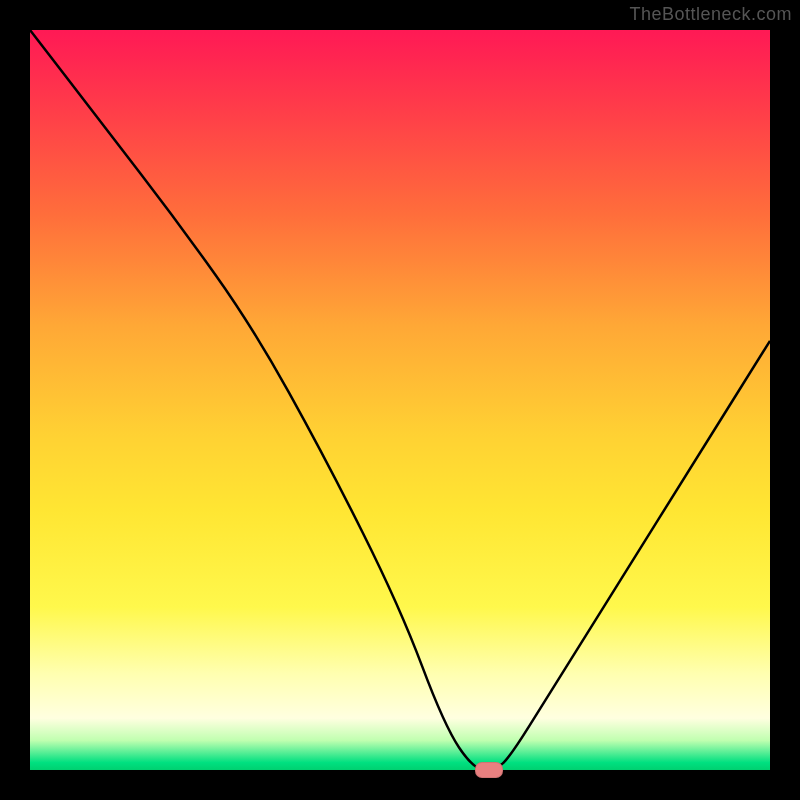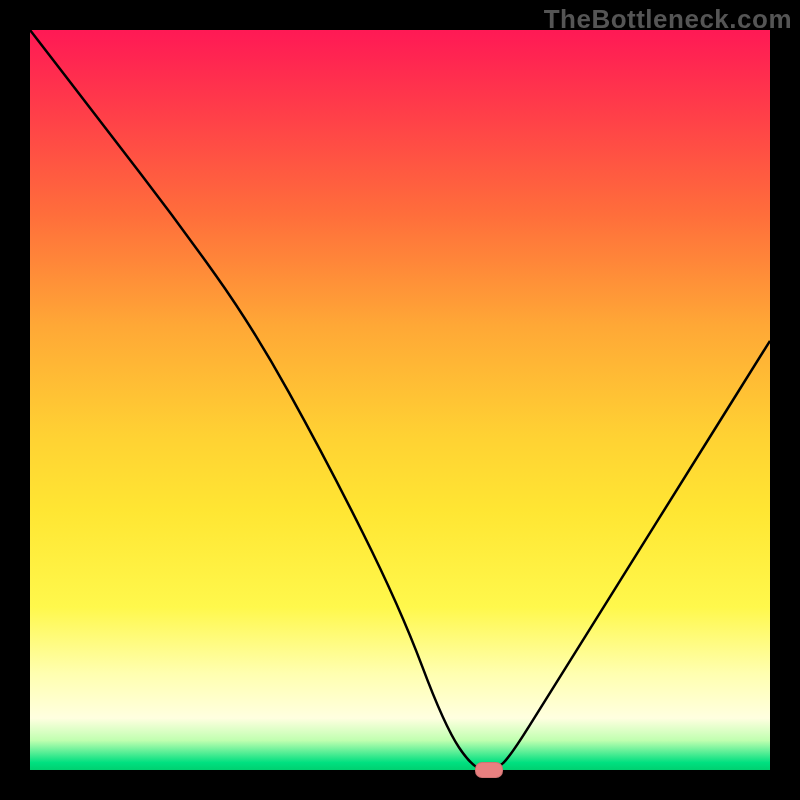--- a/index.html
+++ b/index.html
@@ -9,22 +9,22 @@
     height: 800px;
     background: #000;
     position: relative;
     font-family: Arial, sans-serif;
   }
   .watermark {
     position: absolute;
     top: 4px;
     right: 8px;
     color: #555;
-    font-size: 26px;
-    font-weight: 700;
+    font-size: 18px;
+    font-weight: 400;
     z-index: 10;
     letter-spacing: 0.5px;
   }
   .plot-area {
     position: absolute;
     left: 30px;
     top: 30px;
     width: 740px;
     height: 740px;
     background: linear-gradient(to bottom,

